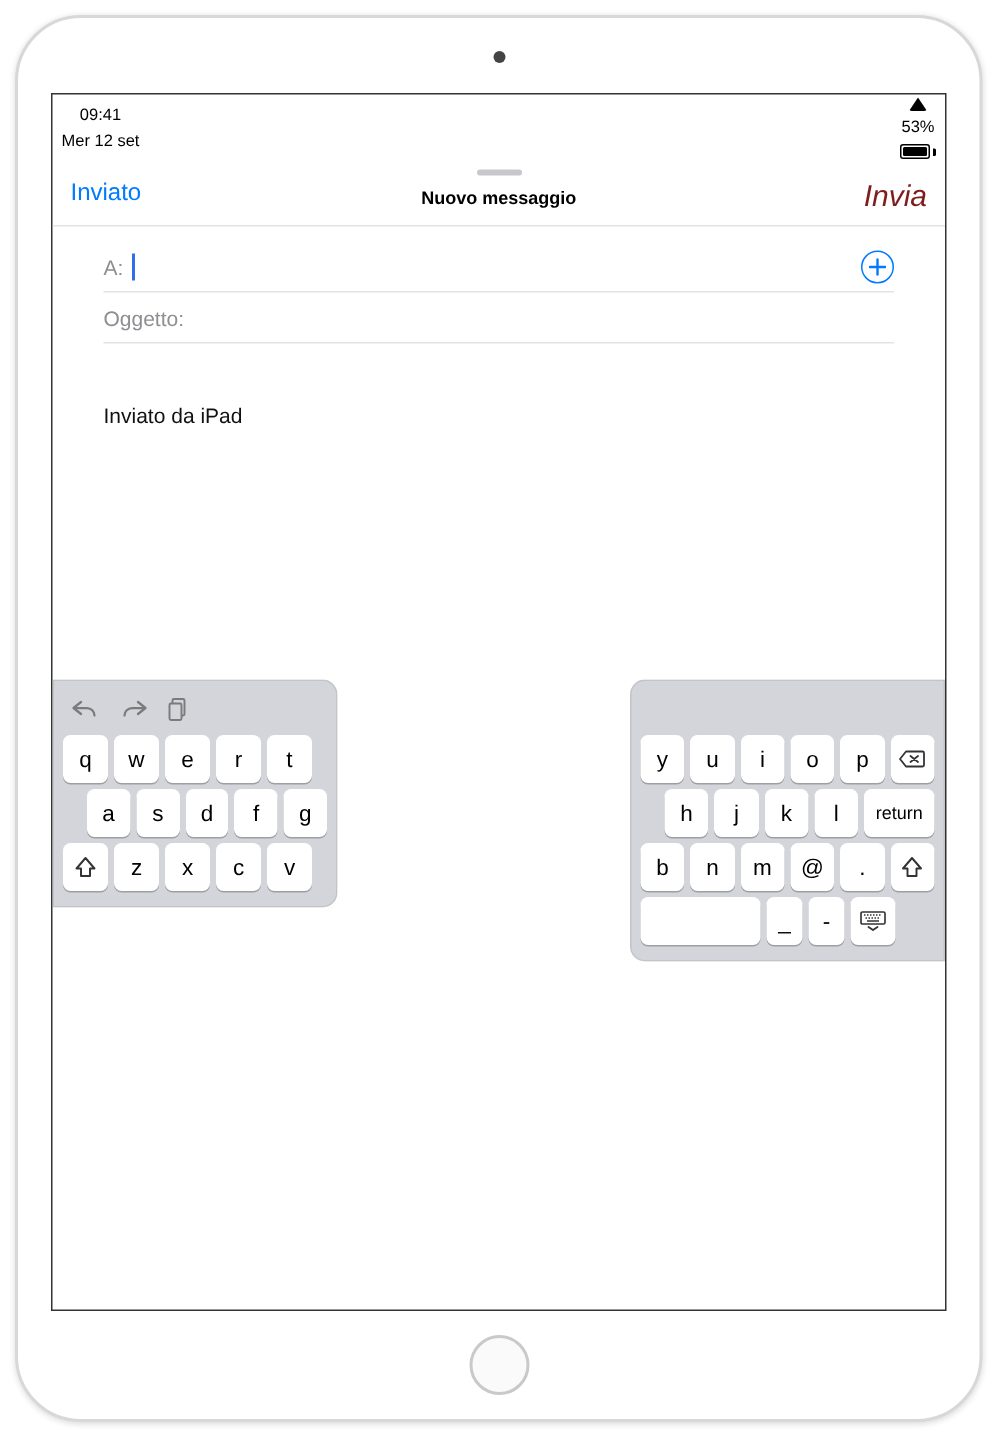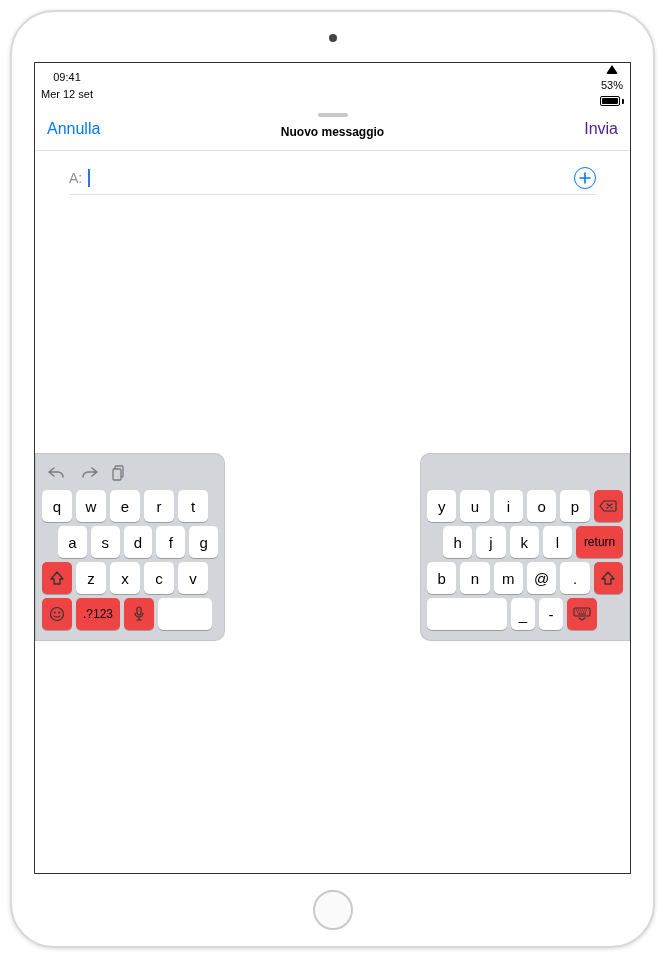--- a/index.html
+++ b/index.html
@@ -71,21 +71,21 @@
       display: flex; align-items: center; justify-content: center;
       height: 42px;
       padding: 0 12px;
     }
     .grabber {
       position: absolute; top: 5px; left: 50%; transform: translateX(-50%);
       width: 30px; height: 4px; background: #c7c7cc; border-radius: 2px;
     }
     .hdr-cancel { position: absolute; left: 12px; top: 12px; color: #007aff; font-size: 16px; cursor: pointer; }
     .hdr-title { font-size: 12px; font-weight: 600; margin-top: 6px; }
-    .hdr-send { position: absolute; right: 12px; top: 12px; color: #4c1d95; font-size: 16px; }
+    .hdr-send { position: absolute; right: 12px; top: 12px; color: #7f1d1d; font-size: 20px; font-style: italic; }
 
     .sep { height: 1px; background: #e3e3e6; }
 
     
     .fields { padding: 10px 34px 0 34px; }
     .field-row {
       display: flex; align-items: center;
       border-bottom: 1px solid #e3e3e6;
       min-height: 34px;
     }
@@ -134,21 +134,21 @@
     .key {
       width: 30px; height: 32px;
       background: #fff;
       border-radius: 5px;
       box-shadow: 0 1px 0 rgba(0,0,0,.25);
       display: flex; align-items: center; justify-content: center;
       font-size: 15px;
       cursor: pointer;
       user-select: none;
     }
-    .key.metal { background: #ef4444; }
+    .key.metal { background: #ffffff; }
     .key.return { width: 48px; font-size: 12px; }
     .key.space-l { width: 54px; }
     .key.space-r { width: 80px; }
     .key.sym { width: 44px; font-size: 12px; }
     .key.small-gap { width: 24px; }
   </style>
 </head>
 <body>
 
 <div class="device">
@@ -166,41 +166,48 @@
         <span>53%</span>
         <span class="battery">
           <span class="battery-body"></span>
             <span class="battery-tip"></span>
         </span>
       </div>
     </div>
 
     <div class="header">
       <div class="grabber"></div>
-      <span class="hdr-cancel">Annulla</span>
+      <span class="hdr-cancel">Inviato</span>
       <span class="hdr-title">Nuovo messaggio</span>
       <span class="hdr-send">Invia</span>
     </div>
     <div class="sep"></div>
 
     <div class="fields">
       <div class="field-row">
         <span class="field-label">A:</span>
         <span style="flex:1;display:flex;align-items:center;">
           <span class="cursor"></span>
           <input class="field-input" type="text" value="" style="">
         </span>
         <span class="add-contact">
           <svg width="12" height="12" viewBox="0 0 12 12">
               <path d="M6 1v10M1 6h10" stroke="#007aff" stroke-width="1.6" stroke-linecap="round"></path>
             </svg>
         </span>
       </div>
-    </div>
-
+      <div class="field-row">
+        <span class="field-label">Oggetto:</span>
+        <input class="field-input" type="text" style="">
+      </div>
+    </div>
+
+    <div class="body-area">
+      <span>Inviato da iPad</span>
+    </div>
 
     <div class="keyboard">
 
       <div class="kb-half kb-left">
         <div class="kb-toolbar">
           <svg width="18" height="14" viewBox="0 0 18 14">
               <path d="M6 2 1 6l5 4M1 6h9a5 5 0 0 1 5 5" fill="none" stroke="#555" stroke-width="1.5" stroke-linecap="round" stroke-linejoin="round"></path>
             </svg>
           <svg width="18" height="14" viewBox="0 0 18 14">
               <path d="M12 2l5 4-5 4M17 6H8a5 5 0 0 0-5 5" fill="none" stroke="#555" stroke-width="1.5" stroke-linecap="round" stroke-linejoin="round"></path>
@@ -227,38 +234,20 @@
         <div class="kb-row indent-b">
           <div class="key metal">
             <svg width="14" height="14" viewBox="0 0 14 14">
                 <path d="M7 1 13 8H10v5H4V8H1Z" fill="none" stroke="#333" stroke-width="1.3" stroke-linejoin="round"></path>
               </svg>
           </div>
           <div class="key">z</div>
           <div class="key">x</div>
           <div class="key">c</div>
           <div class="key">v</div>
-        </div>
-        <div class="kb-row">
-          <div class="key metal">
-            <svg width="16" height="16" viewBox="0 0 16 16">
-                <circle cx="8" cy="8" r="6.5" fill="none" stroke="#333" stroke-width="1.2"></circle>
-                <circle cx="5.7" cy="6.5" r="1" fill="#333"></circle>
-                <circle cx="10.3" cy="6.5" r="1" fill="#333"></circle>
-                <path d="M5 10c1 1.3 5 1.3 6 0" fill="none" stroke="#333" stroke-width="1.2" stroke-linecap="round"></path>
-              </svg>
-          </div>
-          <div class="key metal sym">.?123</div>
-          <div class="key metal">
-            <svg width="12" height="16" viewBox="0 0 12 16">
-                <rect x="4" y="1" width="4" height="8" rx="2" fill="none" stroke="#333" stroke-width="1.2"></rect>
-                <path d="M2 7a4 4 0 0 0 8 0M6 11v3M4 14h4" fill="none" stroke="#333" stroke-width="1.2" stroke-linecap="round"></path>
-              </svg>
-          </div>
-          <div class="key space-l"></div>
         </div>
       </div>
 
       <div class="kb-half kb-right">
         <div class="kb-toolbar"></div>
         <div class="kb-row">
           <div class="key">y</div>
           <div class="key">u</div>
           <div class="key">i</div>
           <div class="key">o</div>

